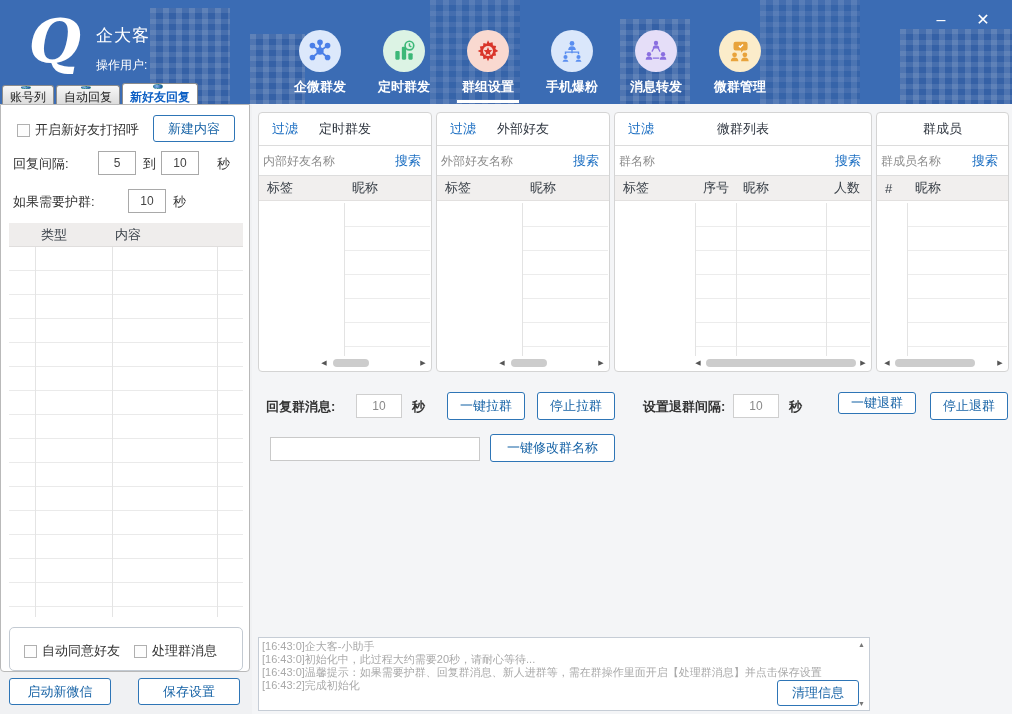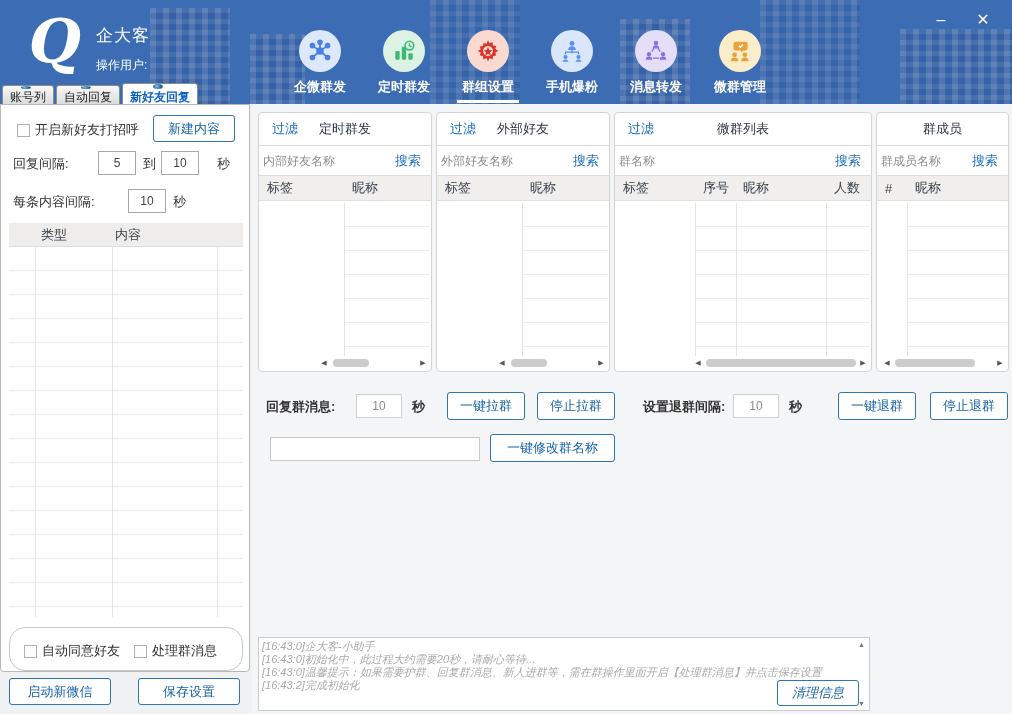--- a/index.html
+++ b/index.html
@@ -40,21 +40,21 @@
   .btn { background:#fff; border:1px solid #2e75b6; border-radius:3px; color:#1763a6; font-size:13px;
          display:flex; align-items:center; justify-content:center; cursor:pointer; white-space:nowrap; }
   .flabel { position:absolute; font-size:13px; color:#333; white-space:nowrap; }
   .num { position:absolute; height:24px; border:1px solid #a9a9a9; text-align:center; font-size:12px; color:#444; background:#fff; }
   .num.gray { border-color:#cfcfcf; color:#8a8a8a; }
   .ltable { position:absolute; left:8px; top:118px; width:234px; height:394px; }
   .ltable-head { height:24px; background:#efedec; display:flex; align-items:center; font-size:13px; color:#3a4149; border-bottom:1px solid #e0dedd; }
   .ltable-body { position:absolute; top:24px; left:0; right:0; bottom:0;
                  background:repeating-linear-gradient(to bottom, #fff 0 23px, #eaeaea 23px 24px); }
   .vline { position:absolute; top:0; bottom:0; width:1px; background:#e4e4e4; }
-  .groupbox { position:absolute; left:8px; top:522px; width:234px; height:44px; border:1px solid #c3cad2; border-radius:16px; }
+  .groupbox { position:absolute; left:8px; top:522px; width:234px; height:44px; border:1px solid #c3cad2; border-radius:5px; }
 
   
   .main { position:absolute; left:252px; top:104px; width:760px; height:610px; background:#f4f5f7; }
   .panel { position:absolute; top:8px; height:260px; background:#fff; border:1px solid #d4d4d4; border-radius:4px; }
   .p-row1 { height:33px; display:flex; align-items:center; border-bottom:1px solid #dcdcdc; position:relative; }
   .p-filter { position:absolute; left:13px; color:#1b6ec2; font-size:13px; cursor:pointer; }
   .p-title { width:100%; text-align:center; font-size:13px; color:#2f3640; }
   .p-row2 { height:29px; display:flex; align-items:center; position:relative;justify-content:flex-end; }
   .p-search-input { border:none; outline:none; font-size:12px; color:#555; flex:1; min-width:0; padding-left:4px; background:transparent; }
   .p-search-input::placeholder { color:#8d8d8d; }
@@ -66,21 +66,21 @@
             background:repeating-linear-gradient(to bottom, #fff 0 23px, #ececec 23px 24px); }
   .hscroll { position:absolute; bottom:2px; right:3px; height:12px; display:flex; align-items:center; cursor:pointer; }
   .harrow { width:10px; font-size:7px; color:#555; text-align:center; line-height:12px; }
   .htrack { flex:1; height:10px; position:relative; }
   .hthumb { position:absolute; top:1px; height:8px; background:#ccc; border-radius:4px; }
 
   .ctl-label { position:absolute; font-size:13px; font-weight:bold; color:#333; white-space:nowrap; }
   .rename-input { position:absolute; height:24px; border:1px solid #c9c9c9; background:#fff; font-size:12px; padding:0 4px; }
 
   
-  .log { position:absolute; left:6px; top:533px; width:612px; height:74px; background:#fff; border:1px solid #c6cdd6;font-style:italic; }
+  .log { position:absolute; left:6px; top:533px; width:612px; height:74px; background:#fff; border:1px solid #c6cdd6; }
   .log-lines { position:absolute; left:3px; top:2px; right:18px; font-size:11px; color:#a9a9a9; line-height:13px; white-space:nowrap; overflow:hidden; }
   .vscroll { position:absolute; right:1px; top:1px; bottom:1px; width:13px; }
   .varrow { position:absolute; left:0; width:13px; font-size:7px; color:#777; text-align:center; }
   .clear-btn { position:absolute; right:10px; bottom:4px; width:82px; height:26px; }
 </style>
 </head>
 <body>
 
 <div class="app">
 
@@ -210,21 +210,21 @@
       <span>开启新好友打招呼</span>
     </div>
     <div class="btn" style="position:absolute; left:152px; top:10px; width:82px; height:27px;">新建内容</div>
 
     <div class="flabel" style="left:12px; top:50px;">回复间隔:</div>
     <input class="num" style="left: 97px; top: 46px; width: 38px;" value="5">
     <div class="flabel" style="left:142px; top:50px;">到</div>
     <input class="num" style="left: 160px; top: 46px; width: 38px;" value="10">
     <div class="flabel" style="left:216px; top:50px;">秒</div>
 
-    <div class="flabel" style="left:12px; top:88px;">每条内容间隔:</div>
+    <div class="flabel" style="left:12px; top:88px;">如果需要护群:</div>
     <input class="num" style="left: 127px; top: 84px; width: 38px;" value="10">
     <div class="flabel" style="left:172px; top:88px;">秒</div>
 
     <div class="ltable">
       <div class="ltable-head">
         <span style="padding-left:32px;">类型</span>
         <span style="padding-left:48px;">内容</span>
       </div>
       <div class="ltable-body">
         <div class="vline" style="left:26px;"></div>
@@ -356,21 +356,21 @@
 
     <div class="ctl-label" style="left:14px; top:294px;">回复群消息:</div>
     <input class="num gray" style="left: 104px; top: 290px; width: 46px;" value="10">
     <div class="ctl-label" style="left:160px; top:294px;">秒</div>
     <div class="btn" style="position:absolute; left:195px; top:288px; width:78px; height:28px;">一键拉群</div>
     <div class="btn" style="position:absolute; left:285px; top:288px; width:78px; height:28px;">停止拉群</div>
 
     <div class="ctl-label" style="left:391px; top:294px;">设置退群间隔:</div>
     <input class="num gray" style="left: 481px; top: 290px; width: 46px;" value="10">
     <div class="ctl-label" style="left:537px; top:294px;">秒</div>
-    <div class="btn" style="position:absolute; left:586px; top:288px; width:78px; height:28px;">一键退群</div>
+    <div class="btn" style="position:absolute; left:586px; top:288px; width:78px; height:22px;">一键退群</div>
     <div class="btn" style="position:absolute; left:678px; top:288px; width:78px; height:28px;">停止退群</div>
 
     <input class="rename-input" style="left: 18px; top: 333px; width: 210px;" value="">
     <div class="btn" style="position:absolute; left:238px; top:330px; width:125px; height:28px;">一键修改群名称</div>
 
     <div class="log">
       <div class="log-lines">
         <div>[16:43:0]企大客-小助手</div>
         <div>[16:43:0]初始化中，此过程大约需要20秒，请耐心等待...</div>
         <div>[16:43:0]温馨提示：如果需要护群、回复群消息、新人进群等，需在群操作里面开启【处理群消息】并点击保存设置</div>

